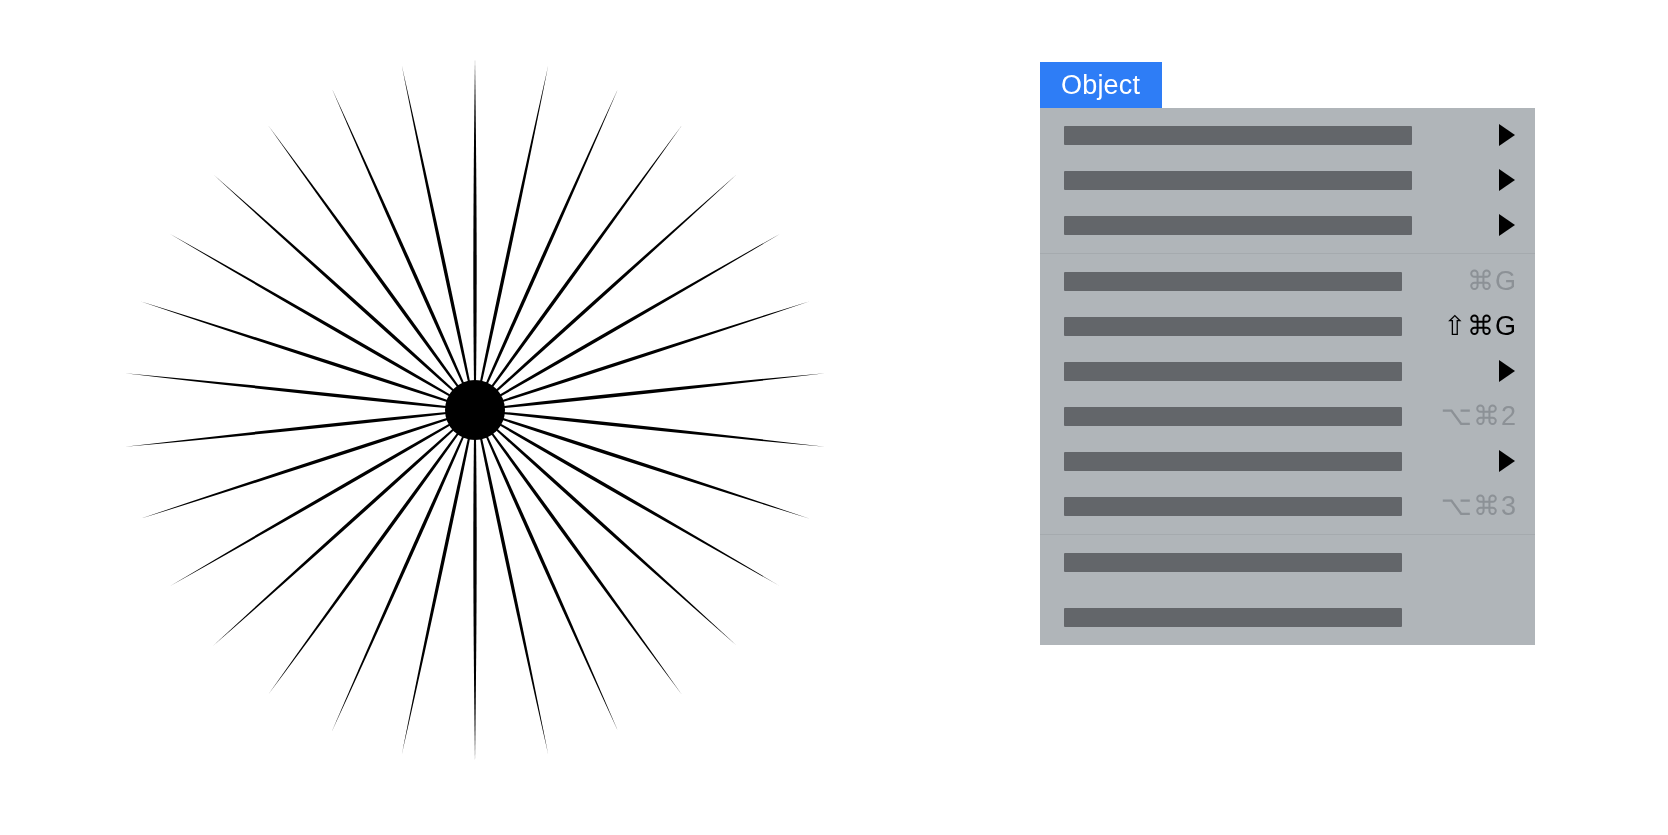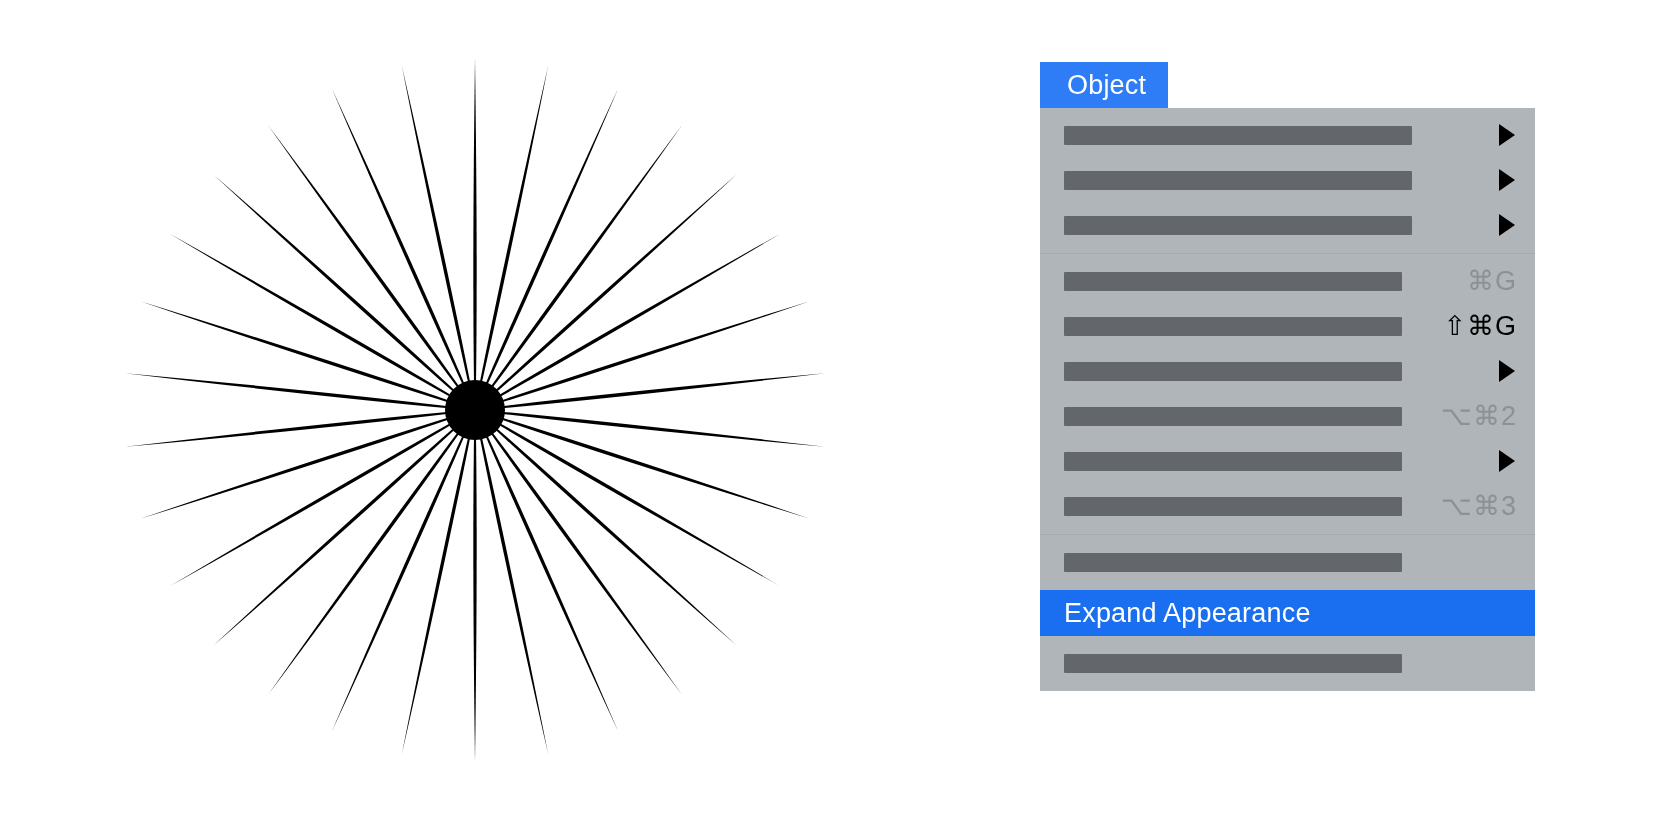--- a/index.html
+++ b/index.html
@@ -39,21 +39,21 @@
     width: 500px;
   }
 
   #menu-title-tab {
     display: inline-block;
     background: #2e7df6;
     color: #ffffff;
     font-size: 27px;
     line-height: 46px;
     height: 46px;
-    padding: 0 22px 0 27px;
+    padding: 0 22px 0 21px;
     letter-spacing: 0.2px;
     box-sizing: border-box;
     font-weight: 400;
     position: relative;
     z-index: 3;
   }
 
   #menu-panel {
     position: relative;
     background: #b0b5b9;
@@ -266,23 +266,20 @@
 
     <div class="menu-group">
       <div class="group-pad-top"></div>
 
       <div class="menu-row">
         <div class="row-bar bar-medium"></div>
       </div>
 
       <div class="group-pad-bottom"></div>
 
-      <div class="menu-row highlight">
-        <span class="highlight-label">Expand Appearance</span>
-      </div>
 
       <div class="group-pad-top"></div>
 
       <div class="menu-row">
         <div class="row-bar bar-medium"></div>
       </div>
 
       <div class="group-pad-bottom"></div>
     </div>
 

